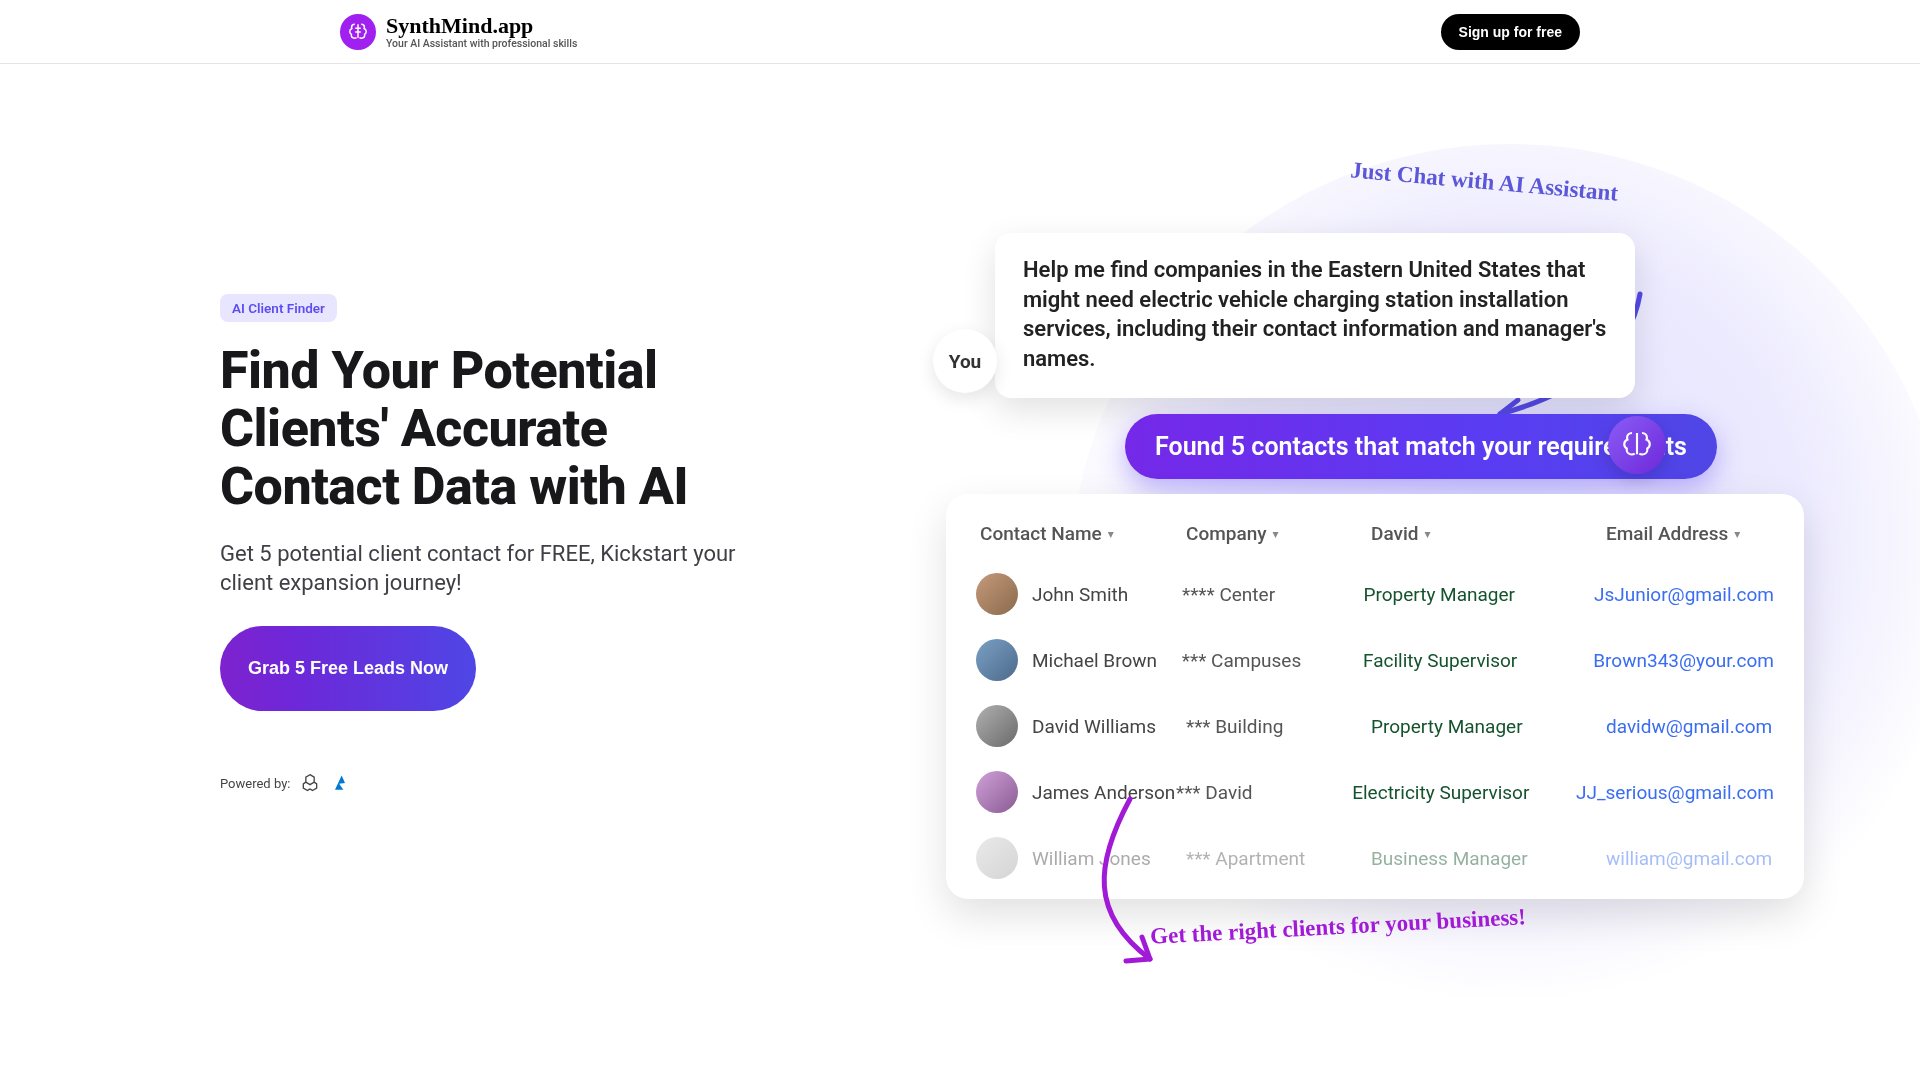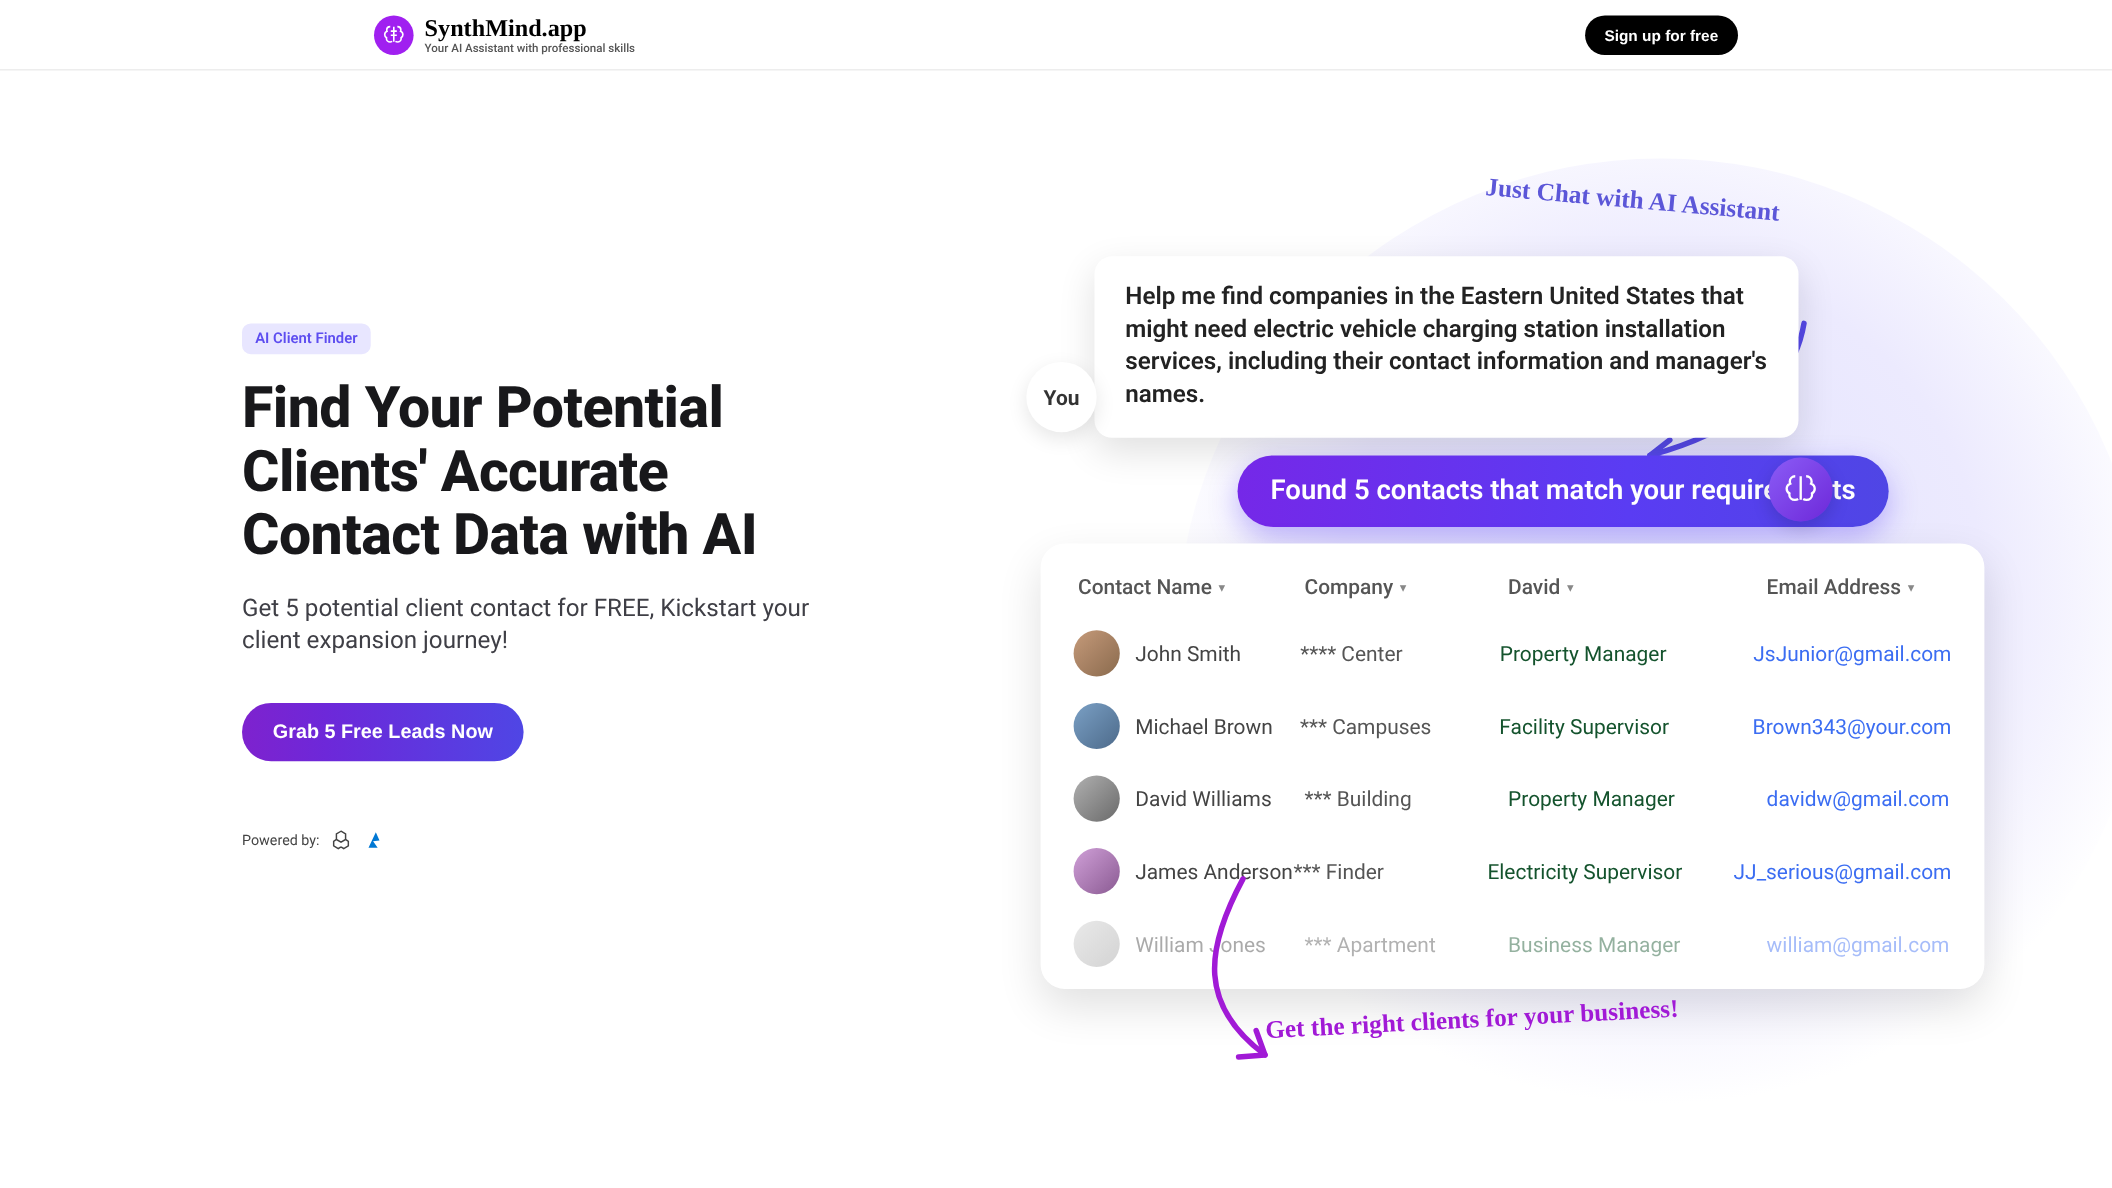--- a/index.html
+++ b/index.html
@@ -11,22 +11,22 @@
 .logo-icon svg { width: 22px; height: 22px; }
 .logo-text { display: flex; flex-direction: column; line-height: 1.05; }
 .logo-name { font-weight: 800; font-size: 22px; color: #000; font-family: Liberation Serif, serif; }
 .logo-tag  { font-size: 10.5px; color: #555; font-weight: 500; }
 .signup-btn { background: #000; color: #fff; border: none; padding: 10px 18px; border-radius: 999px; font-size: 14px; font-weight: 700; cursor: pointer; }
 
 .hero { display: flex; padding: 40px 0 0 220px; position: relative; }
 .hero-left { width: 560px; padding-top: 190px; }
 .badge { display: inline-block; background: #e8e6ff; color: #5d4df0; font-size: 13.5px; font-weight: 600; padding: 6px 12px; border-radius: 8px; margin-bottom: 20px; }
 .headline { font-size: 52px; font-weight: 800; line-height: 1.12; color: #18181b; margin-bottom: 22px; letter-spacing: -0.5px; }
-.subcopy { font-size: 22px; color: #3f3f46; line-height: 1.35; margin-bottom: 41px; font-weight: 400; }
-.cta-btn { background: linear-gradient(90deg, #7e22ce, #6d28d9 30%, #4f46e5); color: #fff; border: none; padding: 16px 28px; border-radius: 999px; font-size: 18px; font-weight: 700; cursor: pointer; }
+.subcopy { font-size: 22px; color: #3f3f46; line-height: 1.35; margin-bottom: 28px; font-weight: 400; }
+.cta-btn { background: linear-gradient(90deg, #7e22ce, #6d28d9 30%, #4f46e5); color: #fff; border: none; padding: 32px 28px; border-radius: 999px; font-size: 18px; font-weight: 700; cursor: pointer; }
 .powered { margin-top: 62px; display: flex; align-items: center; gap: 10px; font-size: 13px; color: #444; }
 .powered-icon { width: 20px; height: 20px; display: inline-flex; align-items: center; justify-content: center; }
 
 .illustration { position: absolute; left: 940px; top: 90px; width: 980px; height: 900px; }
 .bg-blob { position: absolute; left: 130px; top: -10px; width: 880px; height: 870px; border-radius: 50%; background: radial-gradient(circle at 50% 45%, #e2e2ff 0%, #eceafe 45%, rgba(255,255,255,0) 72%); }
 
 .prompt-card { position: absolute; left: 55px; top: 79px; width: 640px; background: #fff; border-radius: 16px; box-shadow: 0 12px 34px rgba(0,0,0,0.12); padding: 22px 28px 24px 28px; font-size: 22px; font-weight: 600; color: #222; line-height: 1.35; }
 .you-badge { position: absolute; left: -7px; top: 175px; width: 64px; height: 64px; border-radius: 50%; background: #fff; box-shadow: 0 6px 18px rgba(0,0,0,0.10); display: flex; align-items: center; justify-content: center; font-weight: 700; color: #333; font-size: 19px; }
 
 .note-top { position: absolute; left: 410px; top: 15px; font-family: "Comic Sans MS", "Segoe Script", cursive; font-size: 23px; font-weight: 700; color: #5c57d8; transform: rotate(5deg); }
@@ -166,21 +166,21 @@
             </div>
             <div class="cell-company">*** Building</div>
             <div class="cell-title">Property Manager</div>
             <div class="cell-email">davidw@gmail.com</div>
           </div>
           <div class="trow">
             <div class="cell-name">
               <span class="avatar av3"></span>
               <span>James Anderson</span>
             </div>
-            <div class="cell-company">*** Finder</div>
+            <div class="cell-company">*** David</div>
             <div class="cell-title">Electricity Supervisor</div>
             <div class="cell-email">JJ_serious@gmail.com</div>
           </div>
           <div class="trow faded">
             <div class="cell-name">
               <span class="avatar av4"></span>
               <span>William Jones</span>
             </div>
             <div class="cell-company">*** Apartment</div>
             <div class="cell-title">Business Manager</div>

